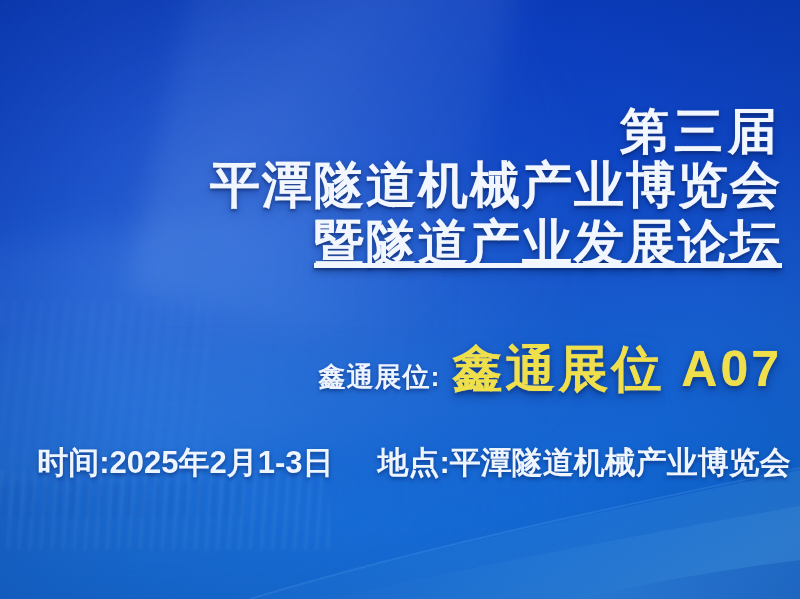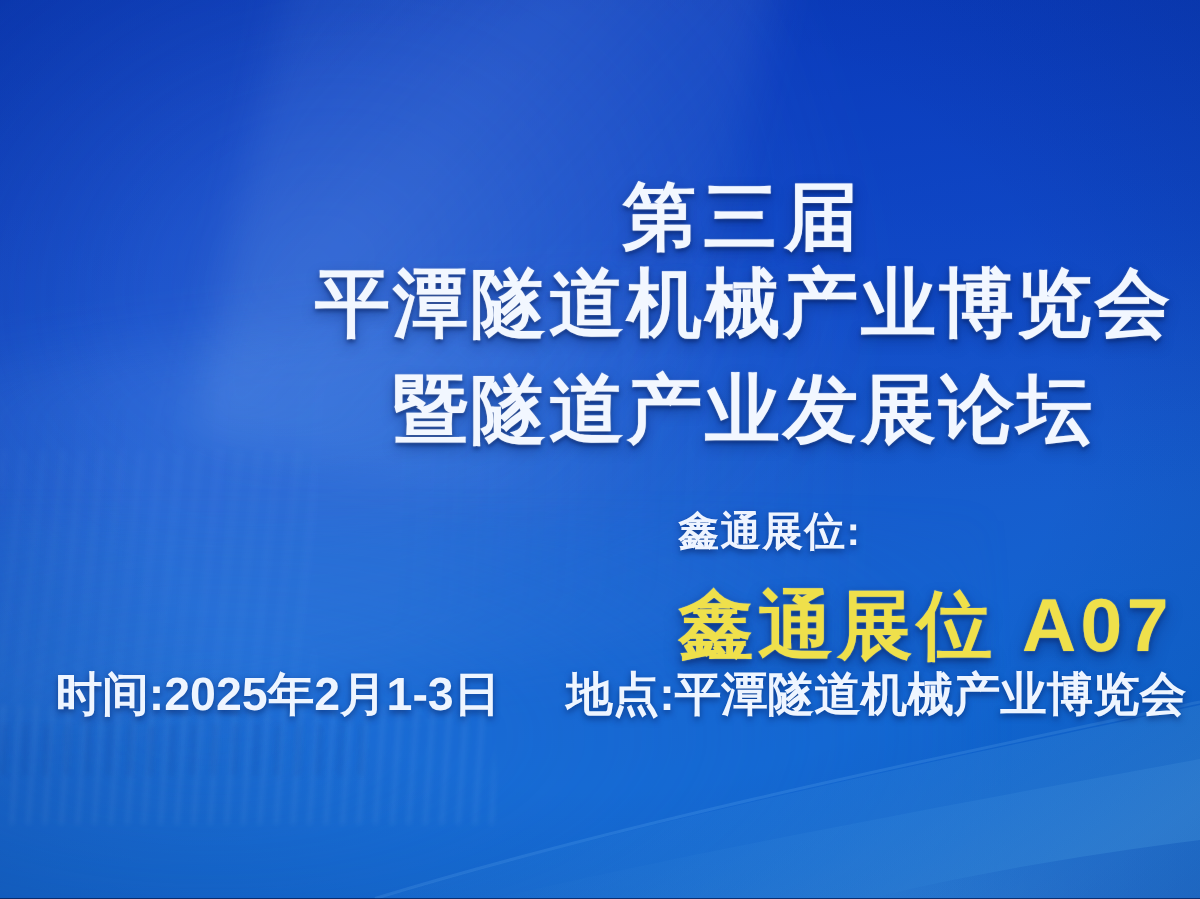--- a/index.html
+++ b/index.html
@@ -145,48 +145,47 @@
       rgba(2,20,70,0.16) 100%);
     pointer-events: none;
   }
 
   
   .content { position: absolute; inset: 0; }
 
   .title-block {
     position: absolute;
     right: 18px;
-    top: 120px;
-    text-align: center;
+    top: 106px;
+    text-align: right;
   }
   .t-line {
     color: #f2f7ff;
     font-weight: 700;
     letter-spacing: 1px;
     line-height: 1.06;
     white-space: nowrap;
     text-shadow:
       0 0 1px rgba(255,255,255,0.55),
       0 2px 3px rgba(3,25,85,0.55),
       0 4px 9px rgba(3,25,85,0.35);
   }
   .t-line-1 { font-size: 49px; margin-bottom: 4px; letter-spacing: 5px; }
-  .t-line-2 { font-size: 50px; letter-spacing: 2px; margin-bottom: 18px; }
-  .t-line-3 { font-size: 50px; letter-spacing: 2px; }
+  .t-line-2 { font-size: 50px; letter-spacing: 2px; margin-bottom: 2px; font-family: Liberation Mono, monospace; }
+  .t-line-3 { font-size: 50px; letter-spacing: 2px; text-decoration: underline; }
 
   .booth-row {
     position: absolute;
     right: 18px;
     top: 336px;
     display: flex;
     align-items: baseline;
     justify-content: flex-end;
     gap: 12px;
     white-space: nowrap;
-    flex-direction: column;
   }
   .booth-label {
     color: #eef4ff;
     font-size: 27px;
     font-weight: 700;
     letter-spacing: 1px;
     text-shadow: 0 2px 4px rgba(3,25,85,0.55);
   }
   .booth-value {
     color: #efe04b;

